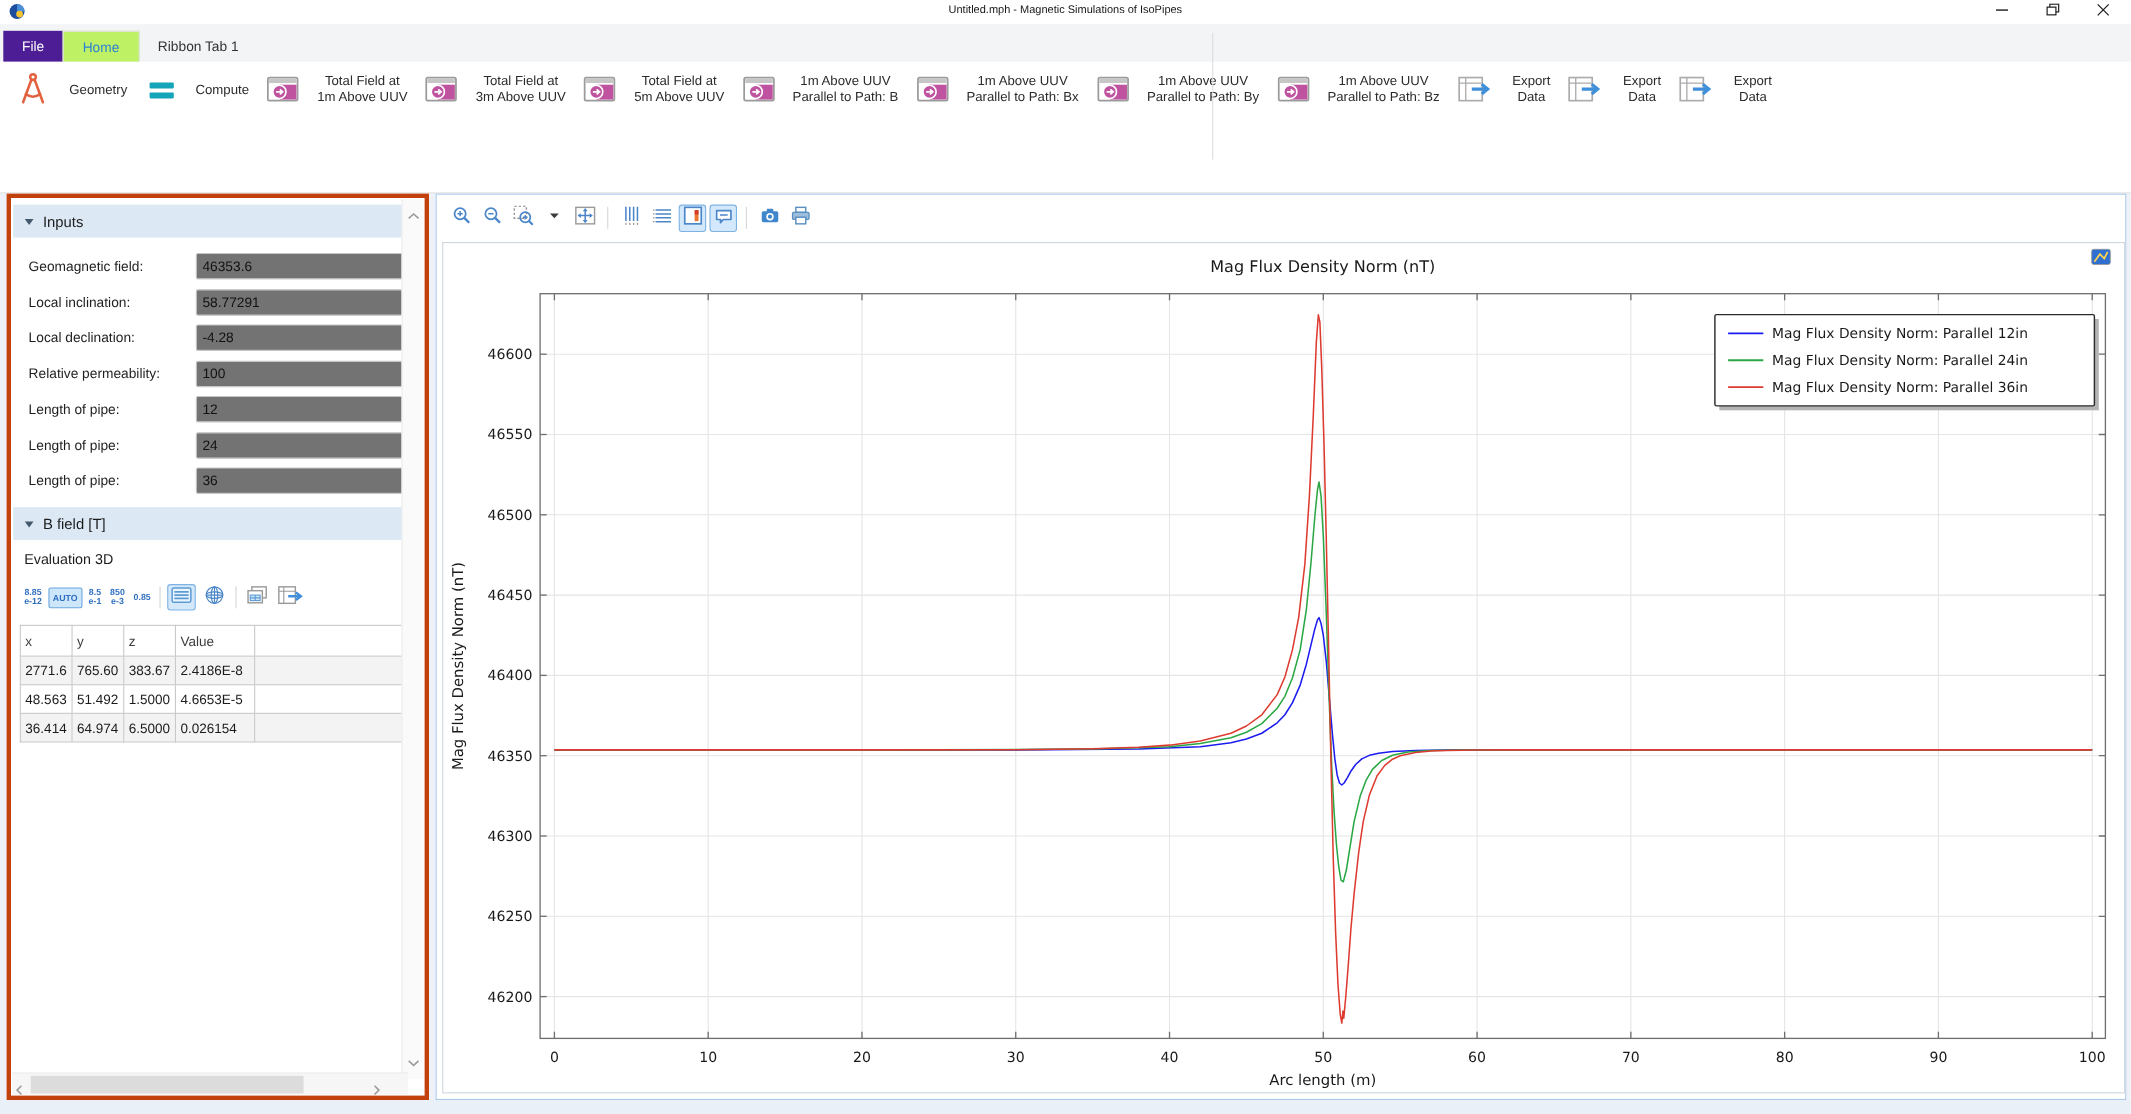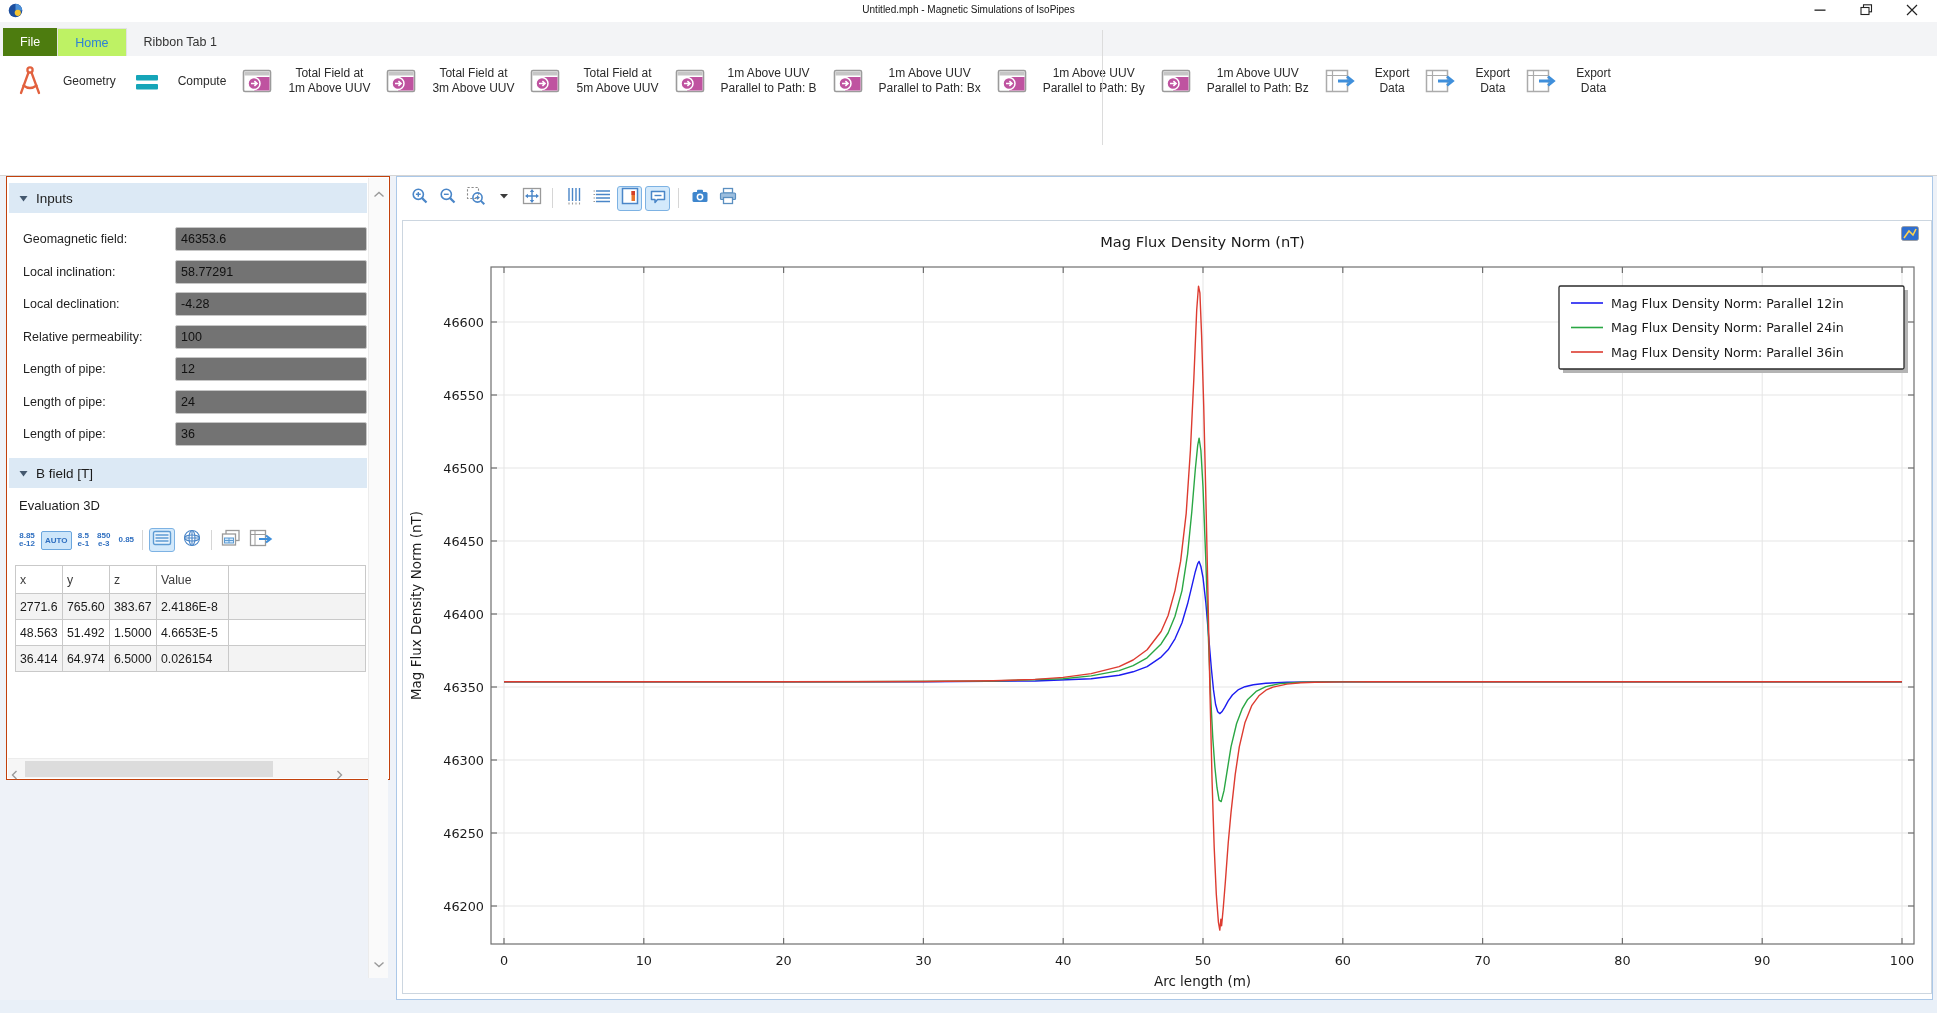--- a/index.html
+++ b/index.html
@@ -8,32 +8,32 @@
   
   .titlebar{position:absolute;top:0;left:0;right:0;height:22px;background:#fff;}
   .app-icon{position:absolute;left:8px;top:3px;width:15px;height:15px;}
   .win-title{position:absolute;left:0;right:0;top:4px;text-align:center;font-size:10px;color:#151515;}
   .win-controls{position:absolute;right:2px;top:0;display:flex;height:22px;}
   .win-btn{width:46px;height:22px;display:flex;align-items:center;justify-content:center;}
   
   .ribbon{position:absolute;top:22px;left:0;right:0;height:154px;background:#fff;border-bottom:1px solid #d5d5d5;}
   .tabstrip{position:absolute;top:0;left:0;right:0;height:34px;background:#f3f4f6;display:flex;align-items:flex-end;padding-left:3px;}
   .tab{height:28px;line-height:28px;padding:0 17px;font-size:12.5px;cursor:default;}
-  .tab-file{background:#4d7c0f;color:#fff;}
+  .tab-file{background:#4c1d95;color:#fff;}
   .tab-home{background:#bef264;color:#2e82d4;border:1px solid #e2e2e2;border-bottom:none;}
   .tab-r1{color:#333;}
   .ribbon-body{position:absolute;top:36px;left:0;height:96px;display:flex;align-items:flex-start;padding-left:5px;}
   .rbtn{display:flex;flex-direction:row;align-items:center;padding:2px 8px;gap:16px;}
   .rbtn .ricon{height:42px;display:flex;align-items:center;justify-content:center;}
   .rbtn .rlabel{font-size:12px;line-height:15px;color:#2b2b2b;text-align:center;white-space:nowrap;}
   .ribbon-grouplabel{position:absolute;top:131px;left:0;width:1100px;text-align:center;font-size:11.5px;color:#808080;}
   .ribbon-sep{position:absolute;top:8px;left:1102px;width:1px;height:115px;background:#dcdcdc;}
   
   .content{position:absolute;top:176px;left:0;right:0;height:824px;background:#eef2f8;}
-  .settings{position:absolute;left:6px;top:0;width:384px;height:604px;background:#fff;border:1px solid #c2410c;}
+  .settings{position:absolute;left:6px;top:0;width:384px;height:824px;background:#fff;border:4px solid #c2410c;}
   .sec-header{position:absolute;left:2px;width:358px;height:30px;background:#dce9f5;display:flex;align-items:center;padding-left:10px;font-size:13.5px;color:#1c1c1c;}
   .sec-arrow{margin-right:8px;display:flex;}
   .fields{position:absolute;top:46px;left:0;width:360px;}
   .frow{display:flex;align-items:center;height:32.5px;padding-left:12px;justify-content:flex-end;}
   .frow label{width:152px;font-size:12.5px;color:#1f1f1f;}
   .frow input{width:192px;height:24px;border:1px solid #c6c6c6;border-radius:2px;font-size:12.5px;padding:0 5px;color:#111;font-family:inherit;outline:none;background:#737373;}
   .eval-label{position:absolute;top:321px;left:12px;font-size:13px;color:#1c1c1c;}
   .mini-toolbar{position:absolute;top:348px;left:10px;height:30px;display:flex;align-items:center;gap:4px;}
   .numfmt{display:flex;flex-direction:column;align-items:center;font-size:8px;line-height:8.5px;color:#2f6fc0;font-weight:bold;padding:1px 2px;}
   .autobtn{background:#cde6fa;border:1px solid #6ba6dd;border-radius:2px;color:#2f6fc0;font-size:8px;font-weight:bold;padding:4px 3px;}

